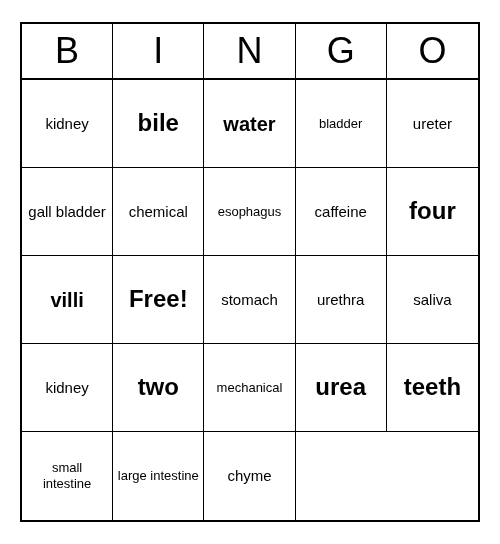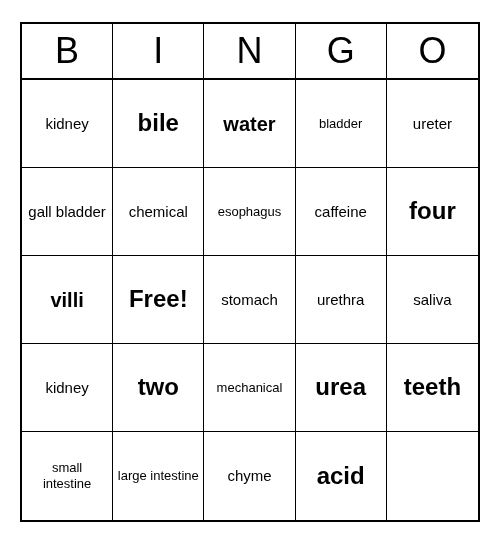--- a/index.html
+++ b/index.html
@@ -116,15 +116,14 @@
       <div class="bingo-cell size-normal">urethra</div>
       <div class="bingo-cell size-normal">saliva</div>
       <div class="bingo-cell size-normal">kidney</div>
       <div class="bingo-cell size-large">two</div>
       <div class="bingo-cell size-small">mechanical</div>
       <div class="bingo-cell size-large">urea</div>
       <div class="bingo-cell size-large">teeth</div>
       <div class="bingo-cell size-small">small intestine</div>
       <div class="bingo-cell size-small">large intestine</div>
       <div class="bingo-cell size-normal">chyme</div>
-      <div class="bingo-cell size-large">acid</div>
     </div>
 </div>
 
 </body></html>

